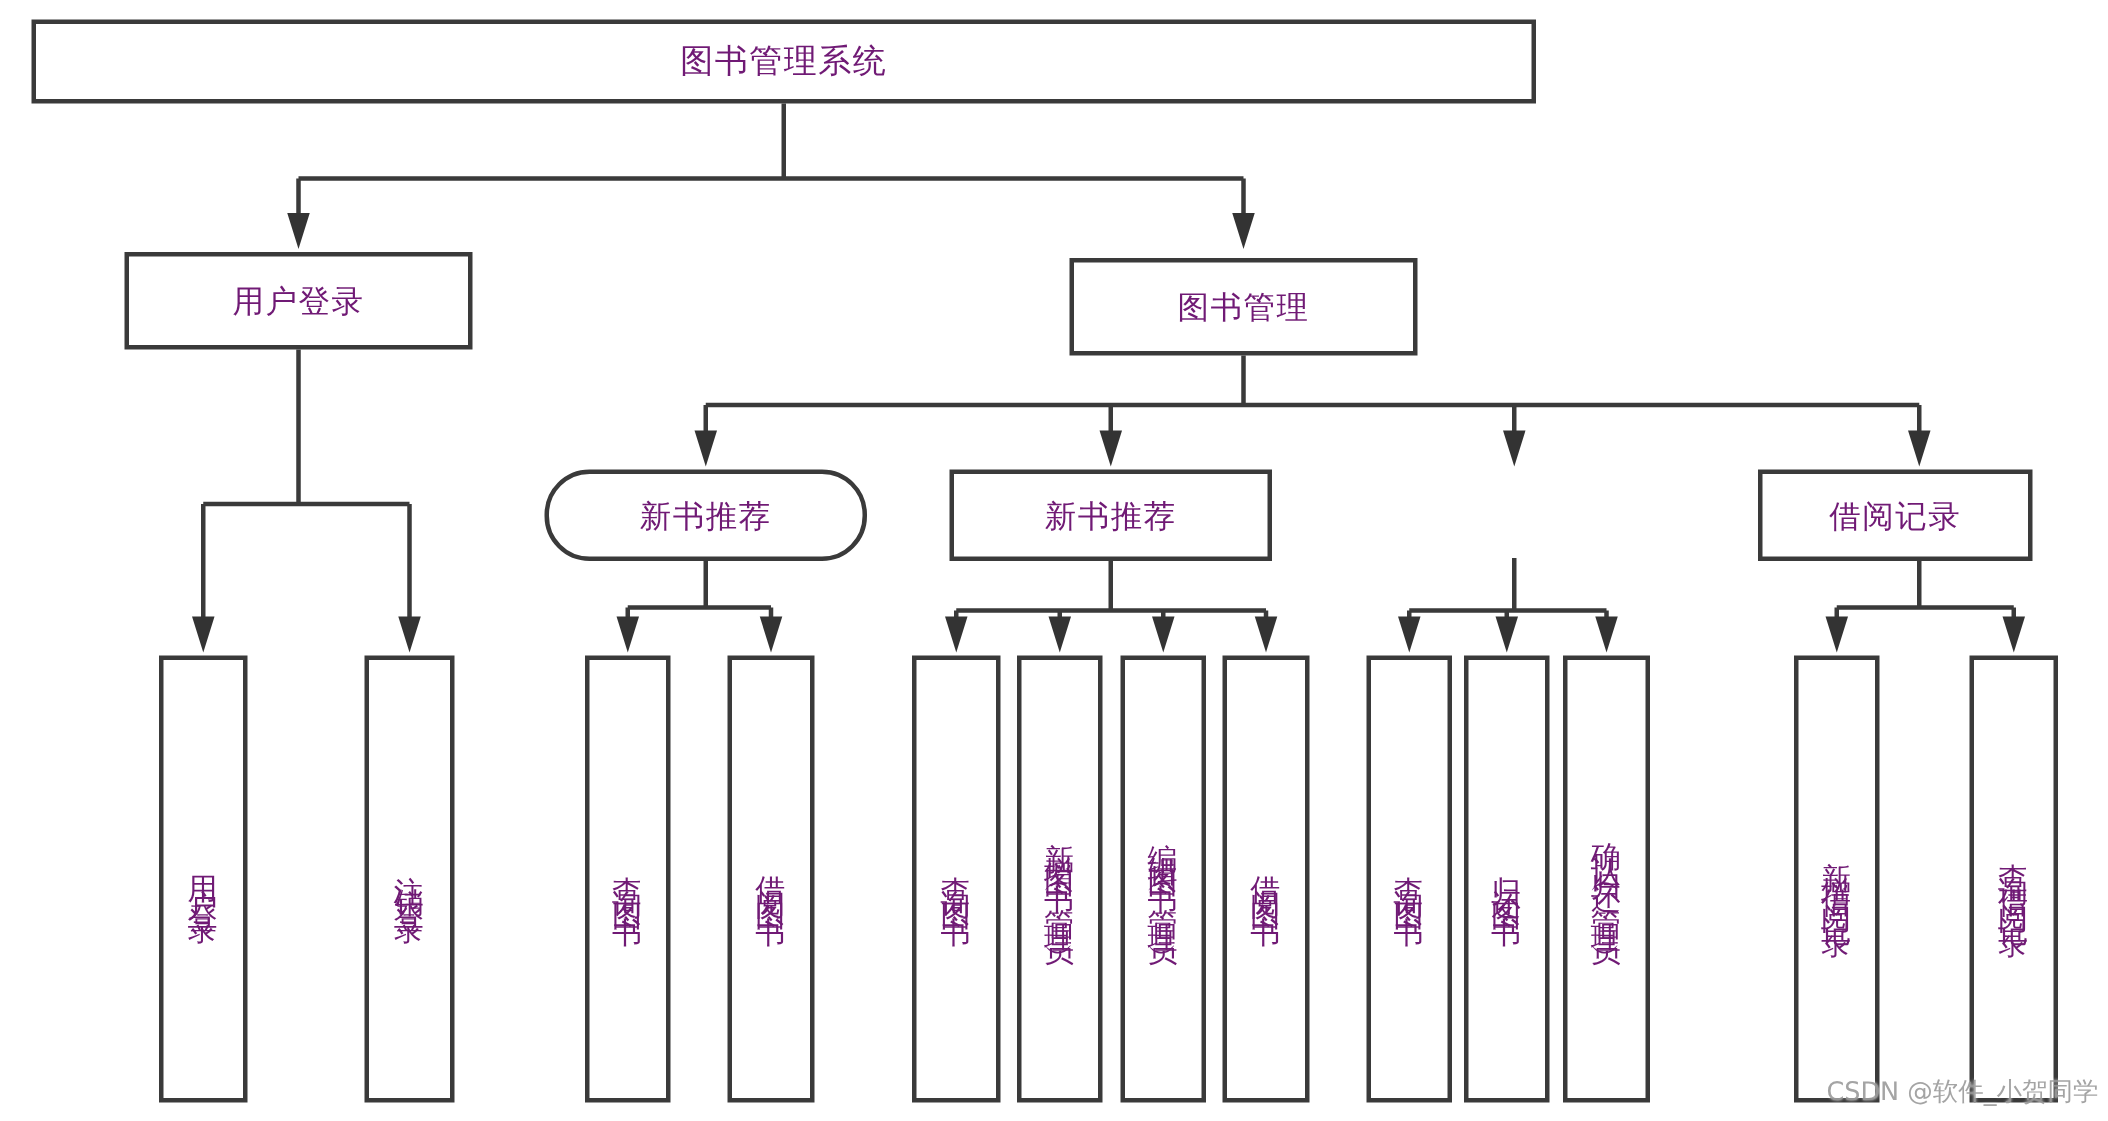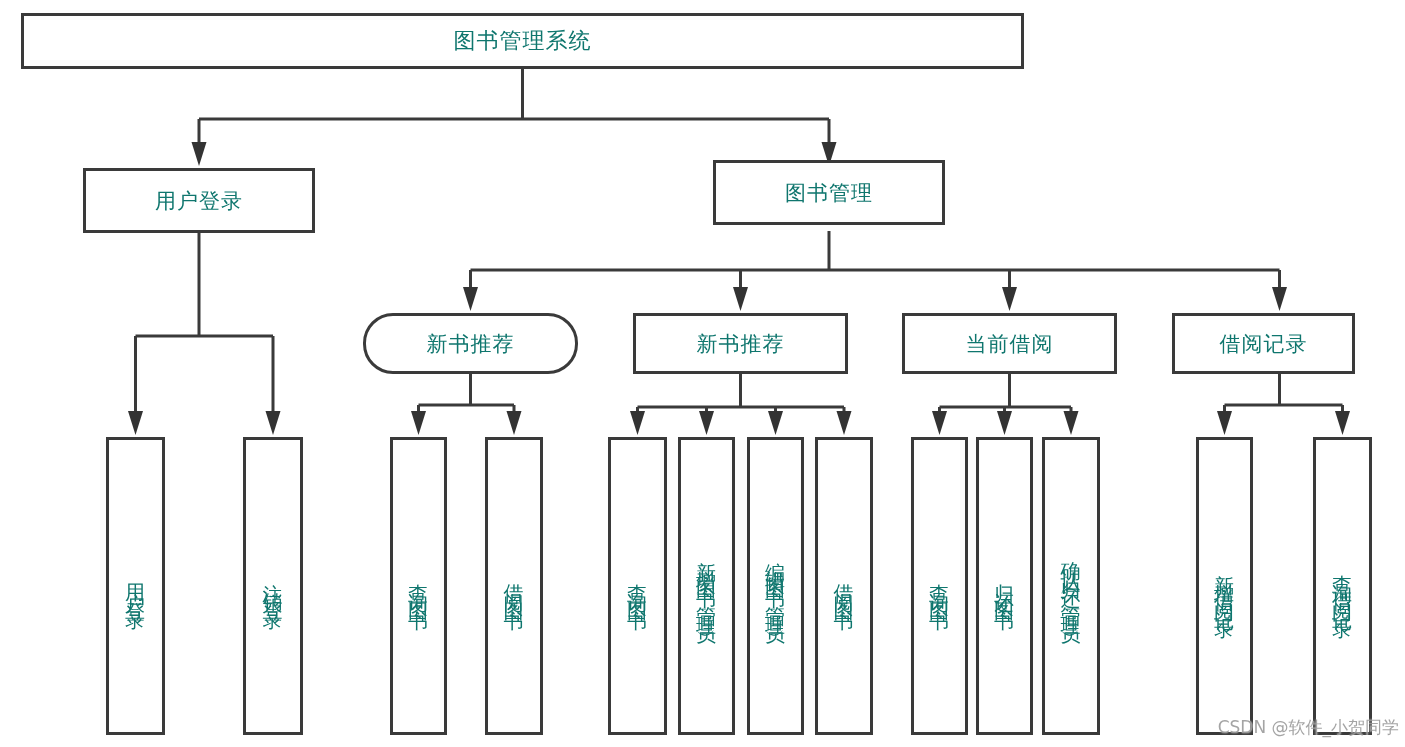--- a/index.html
+++ b/index.html
@@ -18,21 +18,21 @@
     position: absolute;
     left: 0; top: 0;
     width: 1405px; height: 747px;
     pointer-events: none;
   }
 
   .node {
     position: absolute;
     background: #ffffff;
     border: 3px solid #3a3a3a;
-    color: #0f766e;
+    color: #701a75;
     display: flex;
     align-items: center;
     justify-content: center;
     text-align: right;
   }
   .node.h span {
     font-size: 21px;
     letter-spacing: 1px;
     white-space: nowrap;
   }
@@ -104,32 +104,29 @@
     </g>
   </svg>
 
   <div class="node h root" style="left:21px; top:13px; width:1003px; height:56px;">
     <span>图书管理系统</span>
   </div>
 
   <div class="node h" style="left:83px; top:168px; width:232px; height:65px;">
     <span>用户登录</span>
   </div>
-  <div class="node h" style="left:713px; top:160px; width:232px; height:65px;">
+  <div class="node h" style="left:713px; top:172px; width:232px; height:65px;">
     <span>图书管理</span>
   </div>
 
   <div class="node h" style="left:363px; top:313px; width:215px; height:61px;border-radius:30px;">
     <span>新书推荐</span>
   </div>
   <div class="node h" style="left:633px; top:313px; width:215px; height:61px;">
     <span>新书推荐</span>
-  </div>
-  <div class="node h" style="left:902px; top:313px; width:215px; height:61px;">
-    <span>当前借阅</span>
   </div>
   <div class="node h" style="left:1172px; top:313px; width:183px; height:61px;">
     <span>借阅记录</span>
   </div>
 
   <div class="node v" style="left:106px; top:437px; width:59px; height:298px;">
     <span>用户登录</span>
   </div>
   <div class="node v" style="left:243px; top:437px; width:60px; height:298px;">
     <span>注销登录</span>

